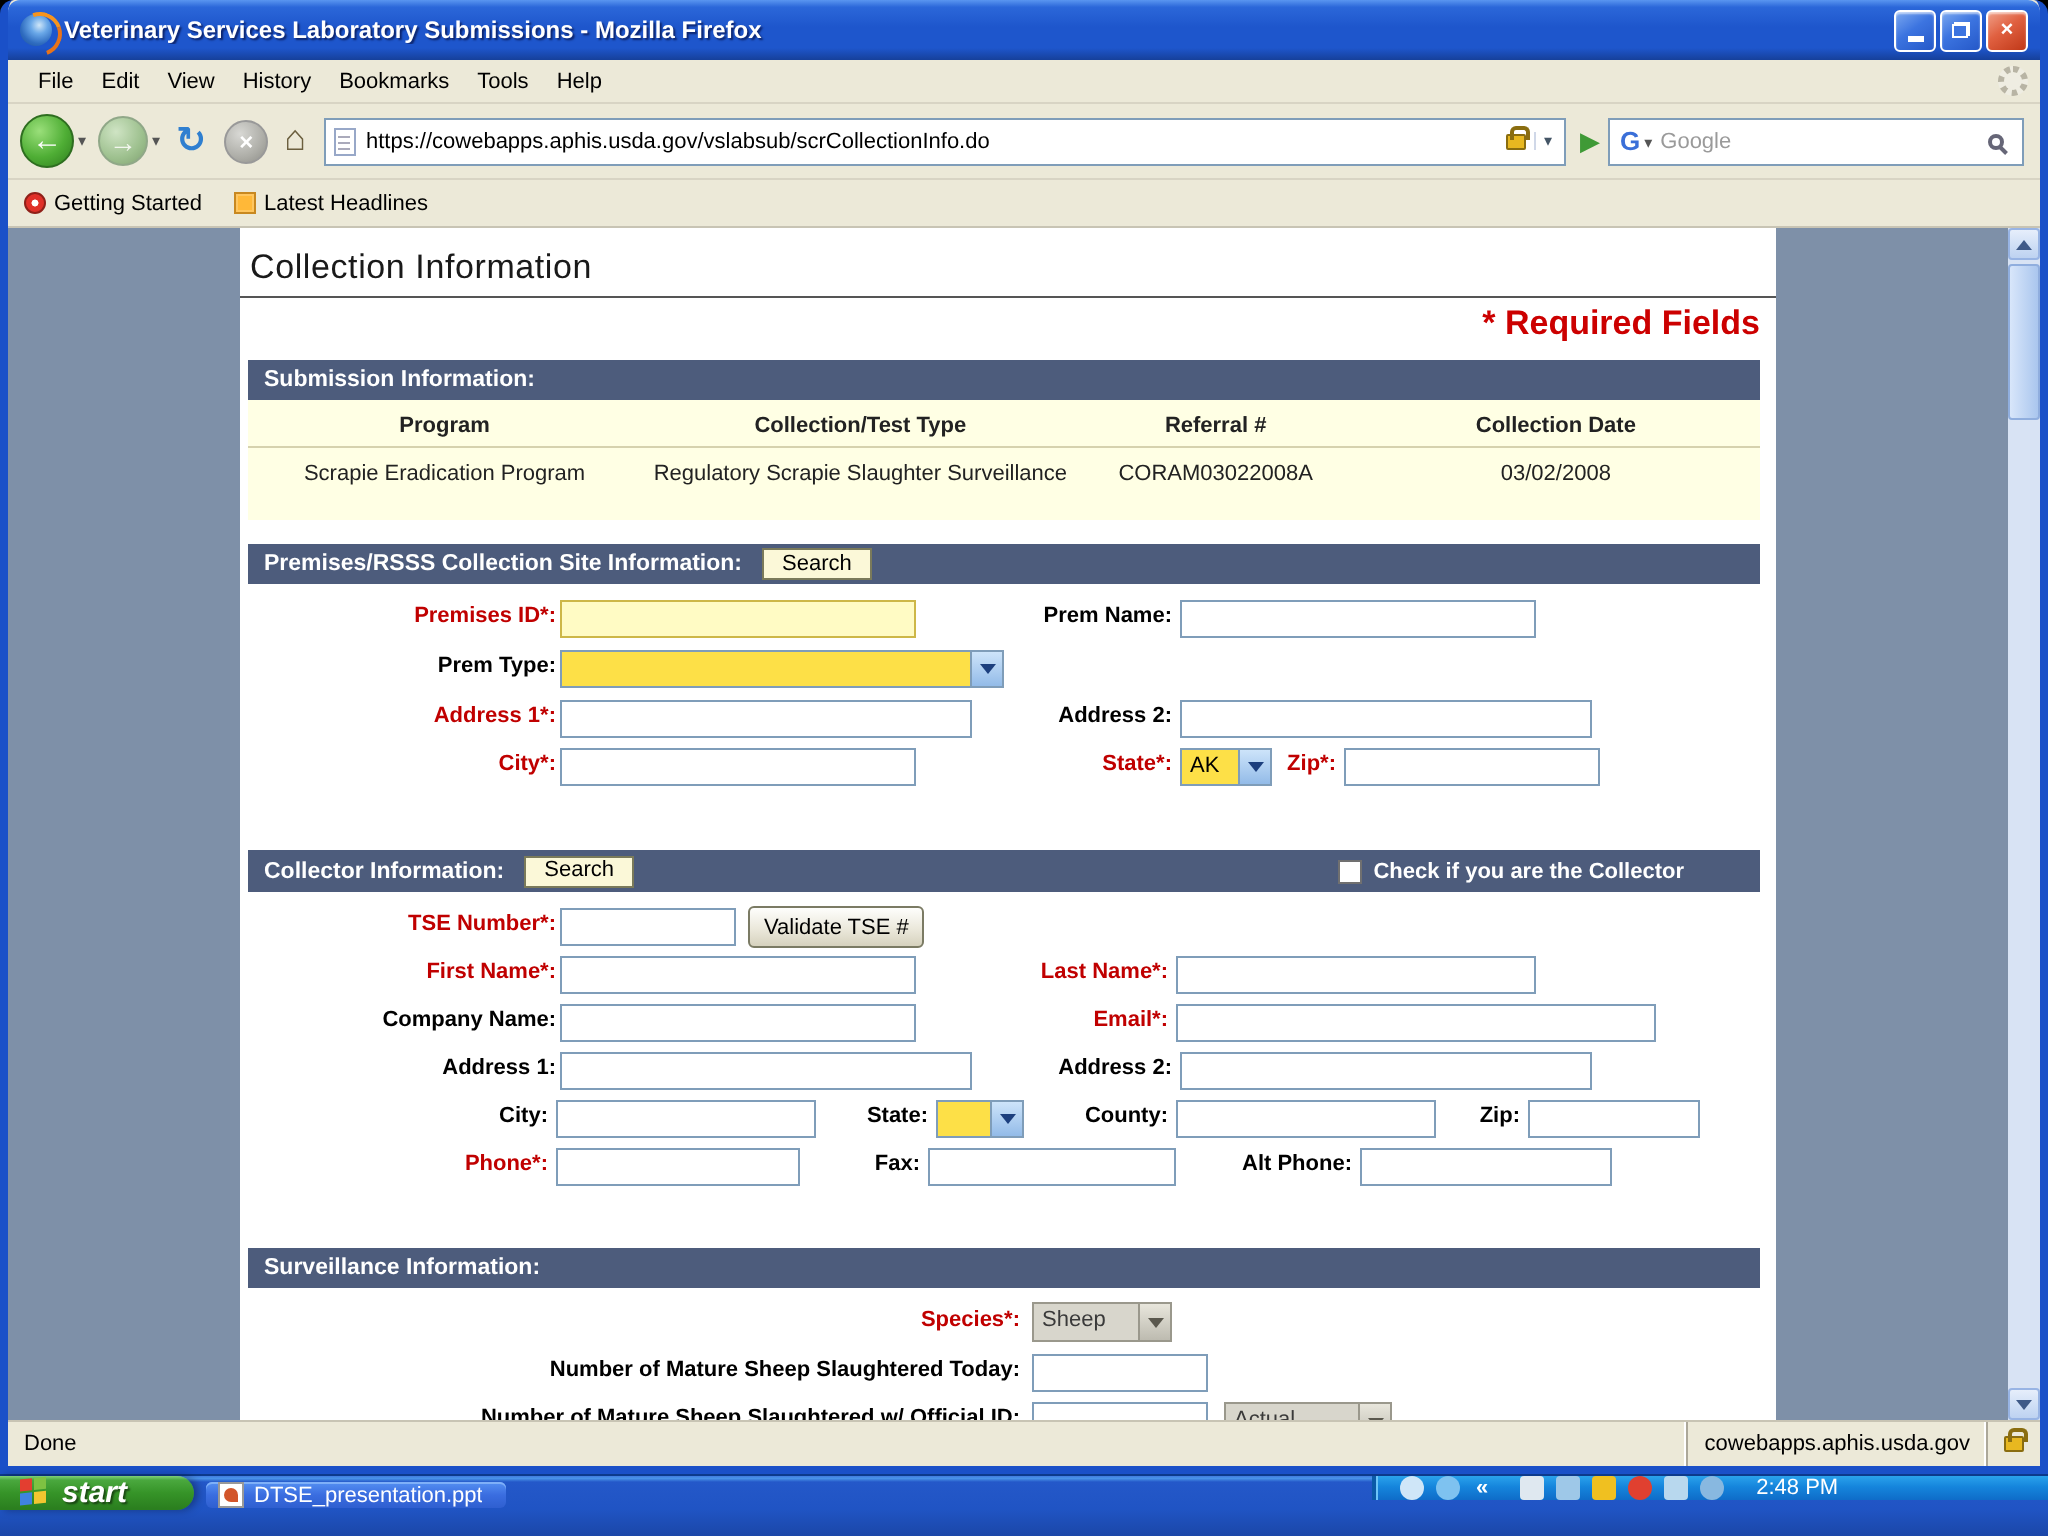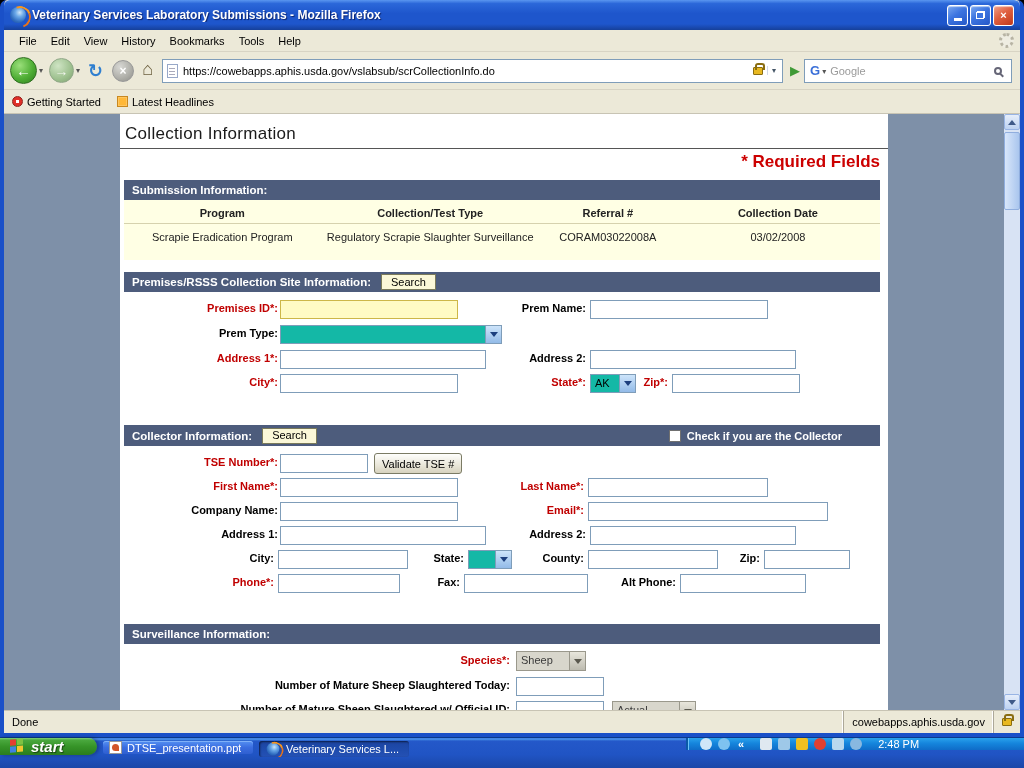--- a/index.html
+++ b/index.html
@@ -87,21 +87,21 @@
     background:#fbf8d8;border:1px solid #7a7a5a;line-height:13px;}
   .spacer{flex:1;}
   .checkbox{width:12px;height:12px;background:#fff;border:1px solid #707070;margin-right:6px;}
   .bar-check-label{font-size:11px;font-weight:bold;margin-right:38px;}
 
   .sec-body{position:relative;width:100%;}
   .lbl{position:absolute;font-weight:bold;font-size:11px;color:#000;text-align:right;line-height:13px;}
   .lbl.req{color:#c00000;}
   .txt{position:absolute;height:19px;border:1px solid #7f9db9;background:#fff;font-size:11px;padding:0 3px;}
   .txt.hl{background:#fffbc4;border-color:#cdb748;}
-  .sel{position:absolute;height:19px;border:1px solid #7f9db9;background:#14b8a6;}
+  .sel{position:absolute;height:19px;border:1px solid #7f9db9;background:#fde047;}
   .sel-val{position:absolute;left:4px;top:2px;font-size:11px;color:#000;}
   .sel-btn{position:absolute;right:0;top:0;bottom:0;width:16px;
     background:linear-gradient(180deg,#cde4fa,#93bbe8);border-left:1px solid #7f9db9;
     display:flex;align-items:center;justify-content:center;}
   .sel-tri{width:0;height:0;border-left:4px solid transparent;border-right:4px solid transparent;border-top:5px solid #1c3f7e;}
   .sel.dis{background:#d8d6cc;border-color:#9a988c;}
   .sel.dis .sel-val{color:#3a3a3a;}
   .sel.dis .sel-btn{background:linear-gradient(180deg,#e8e6dc,#bdbbb0);border-left-color:#9a988c;}
   .sel.dis .sel-tri{border-top-color:#5a584e;}
   .btn-xp{position:absolute;height:21px;padding:0 7px;font-size:11px;color:#000;border:1px solid #7b7b64;border-radius:3px;
@@ -401,24 +401,20 @@
           <i></i>
           <i></i>
           <i></i>
         </span>
       <span id="start-label">start</span>
     </div>
     <div class="task">
       <span class="ppt-ico"></span>
       <span class="task-label">DTSE_presentation.ppt</span>
     </div>
-    <div class="task active">
-      <span class="ff-ico ff-small"></span>
-      <span class="task-label">Veterinary Services L...</span>
-    </div>
     <div id="tray">
       <span class="tico" style="background:#cfe6f8;border-radius:50%;"></span>
       <span class="tico" style="background:#7ec2f0;border-radius:50%;"></span>
       <span class="tray-chevron">«</span>
       <span class="tico" style="background:#dfe8f0;"></span>
       <span class="tico" style="background:#9ec8e8;"></span>
       <span class="tico" style="background:#f0c020;"></span>
       <span class="tico" style="background:#e04030;border-radius:50%;"></span>
       <span class="tico" style="background:#b8d8ee;"></span>
       <span class="tico" style="background:#88b8e0;border-radius:50%;"></span>

